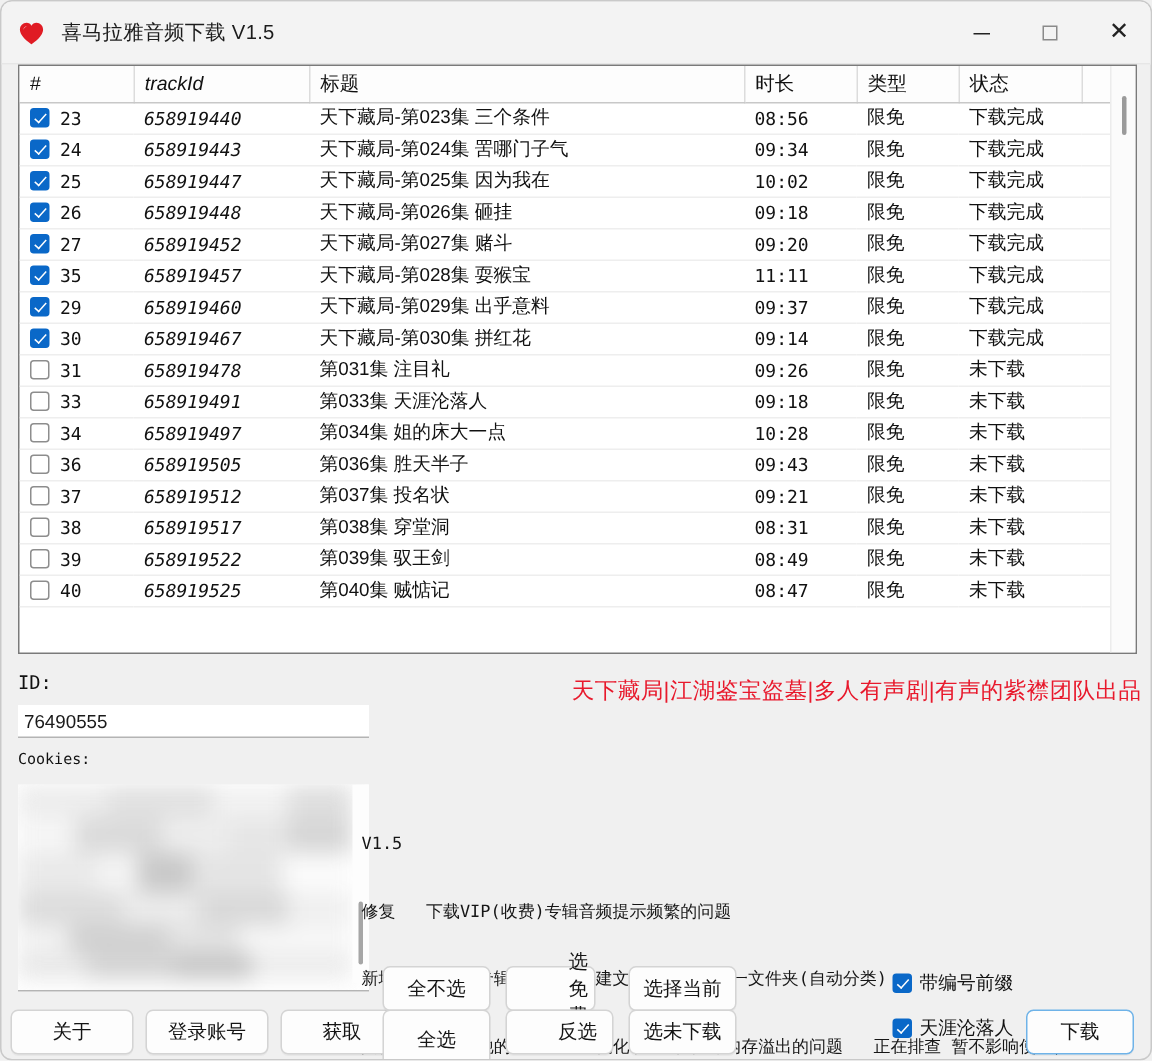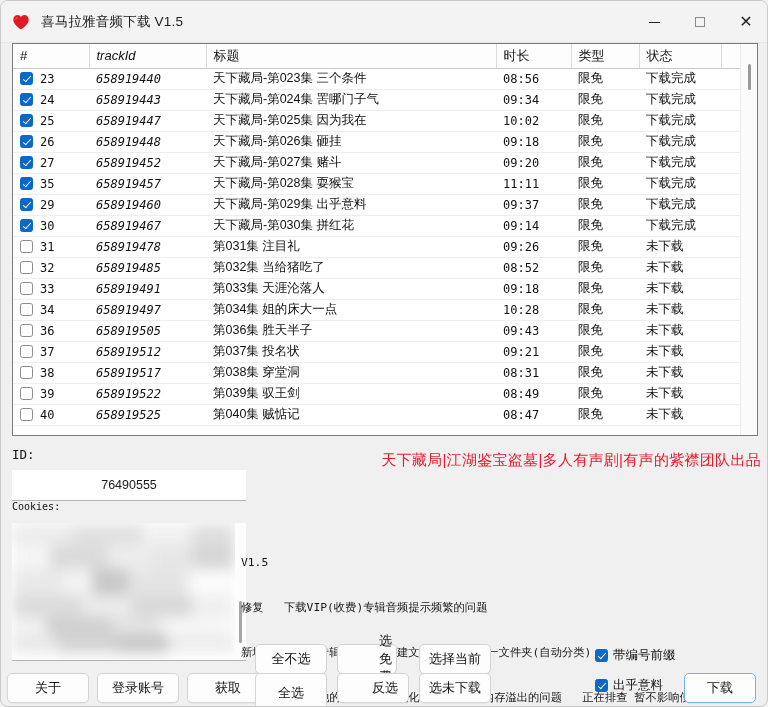--- a/index.html
+++ b/index.html
@@ -145,25 +145,24 @@
     position: absolute; left: 11px; top: 446px;
     font-size: 12.5px; color: #111;
     font-family: "DejaVu Sans Mono", "Liberation Mono", monospace;
   }
   .id-field {
     position: absolute; left: 11px; top: 469px;
     width: 234px; height: 22px;
     background: #ffffff;
     border: none;
     border-bottom: 1.5px solid #b4b4b4;
-    text-align: center;
     font-size: 12.5px;
     color: #1a1a1a;
     font-family: "Liberation Sans", sans-serif;
-    padding: 15px;
+    padding: 4px;
   }
   .cookies-label {
     position: absolute; left: 11px; top: 500px;
     font-size: 10px; color: #111;
     font-family: "DejaVu Sans Mono", "Liberation Mono", monospace;
   }
   .cookies-box {
     position: absolute; left: 11px; top: 522px;
     width: 234px; height: 138px;
     background: #fff;
@@ -425,34 +424,20 @@
           <tr>
             <td class="c-idx">
               <span class="cell-idx">
                 <span class="cb"></span>
                 <span class="mono">31</span>
               </span>
             </td>
             <td class="c-track mono">658919478</td>
             <td class="c-title">第031集  注目礼</td>
             <td class="c-dur mono">09:26</td>
-            <td class="c-type">限免</td>
-            <td class="c-stat">未下载</td>
-            <td class="c-pad"></td>
-          </tr>
-          <tr>
-            <td class="c-idx">
-              <span class="cell-idx">
-                <span class="cb"></span>
-                <span class="mono">32</span>
-              </span>
-            </td>
-            <td class="c-track mono">658919485</td>
-            <td class="c-title">第032集  当给猪吃了</td>
-            <td class="c-dur mono">08:52</td>
             <td class="c-type">限免</td>
             <td class="c-stat">未下载</td>
             <td class="c-pad"></td>
           </tr>
           <tr>
             <td class="c-idx">
               <span class="cell-idx">
                 <span class="cb"></span>
                 <span class="mono">33</span>
               </span>
@@ -616,16 +601,16 @@
   <div class="btn b-invert">反选</div>
   <div class="btn b-selundl">选未下载</div>
   <div class="btn primary b-download">下载</div>
 
   <div class="opt" id="opt-prefix">
     <span class="cb2"></span>
     <span>带编号前缀</span>
   </div>
   <div class="opt" id="opt-auto">
     <span class="cb2"></span>
-    <span>出乎意料</span>
+    <span>天涯沦落人</span>
   </div>
 
 </div>
 
 </body></html>

